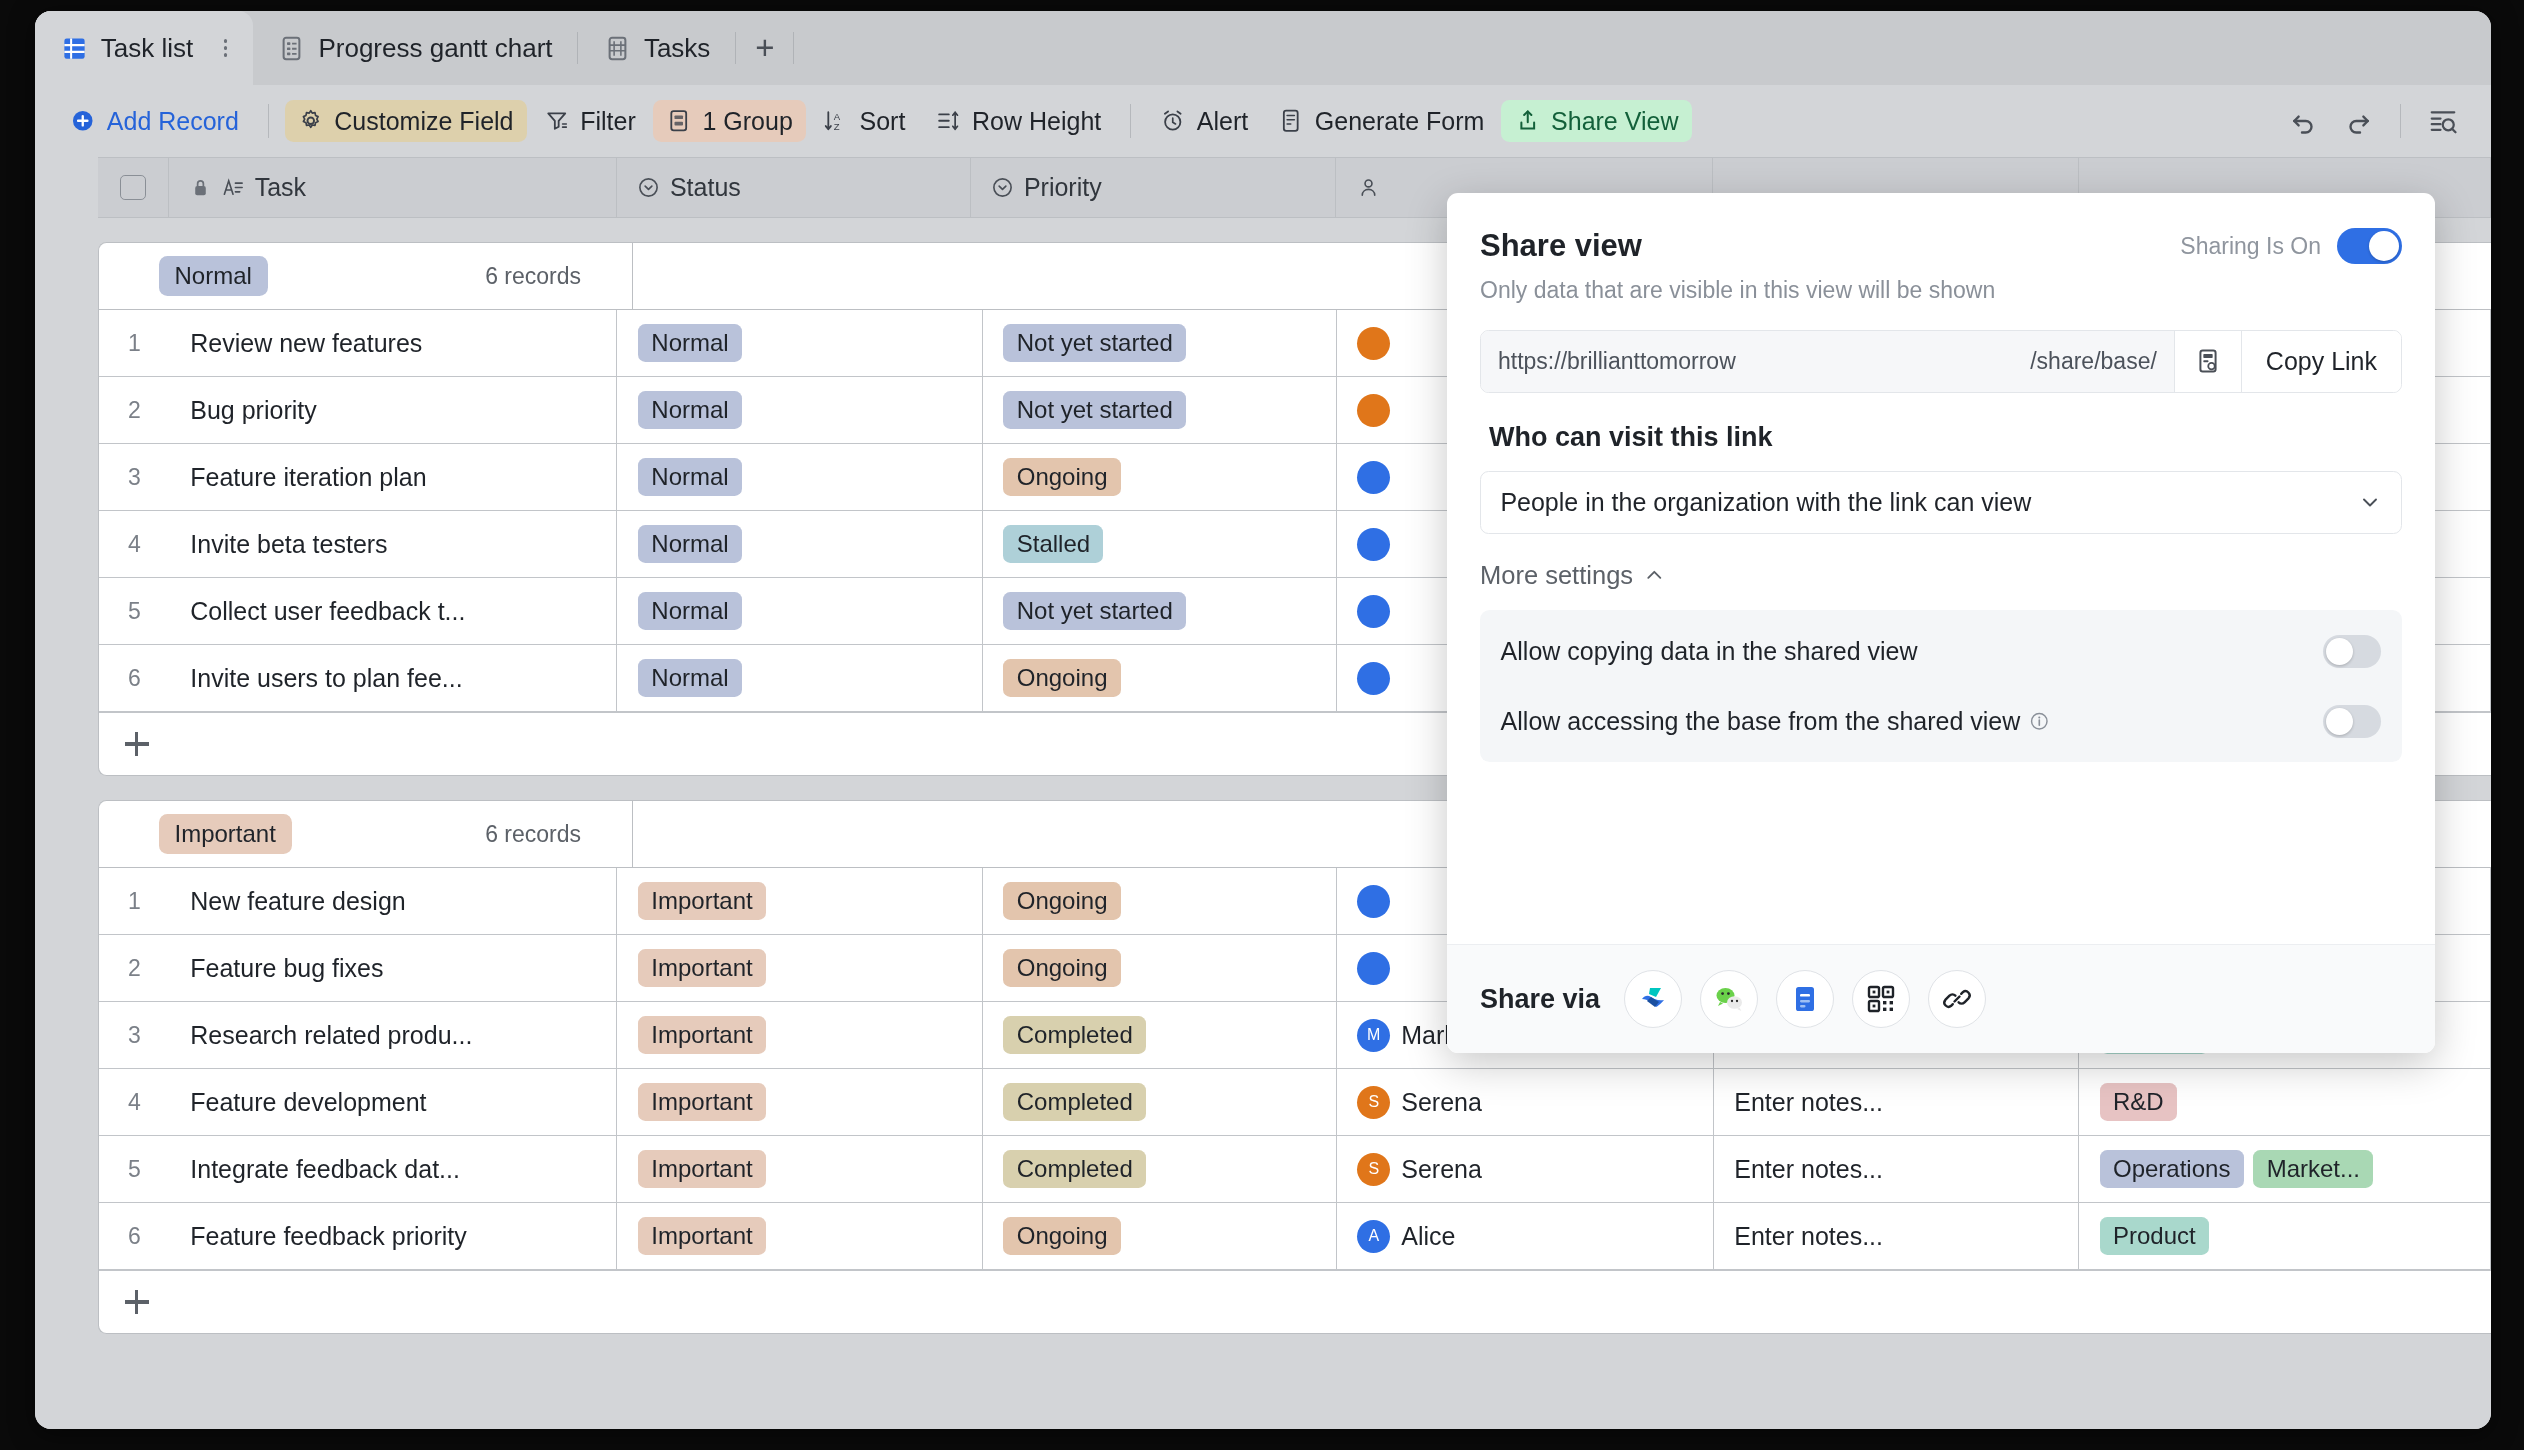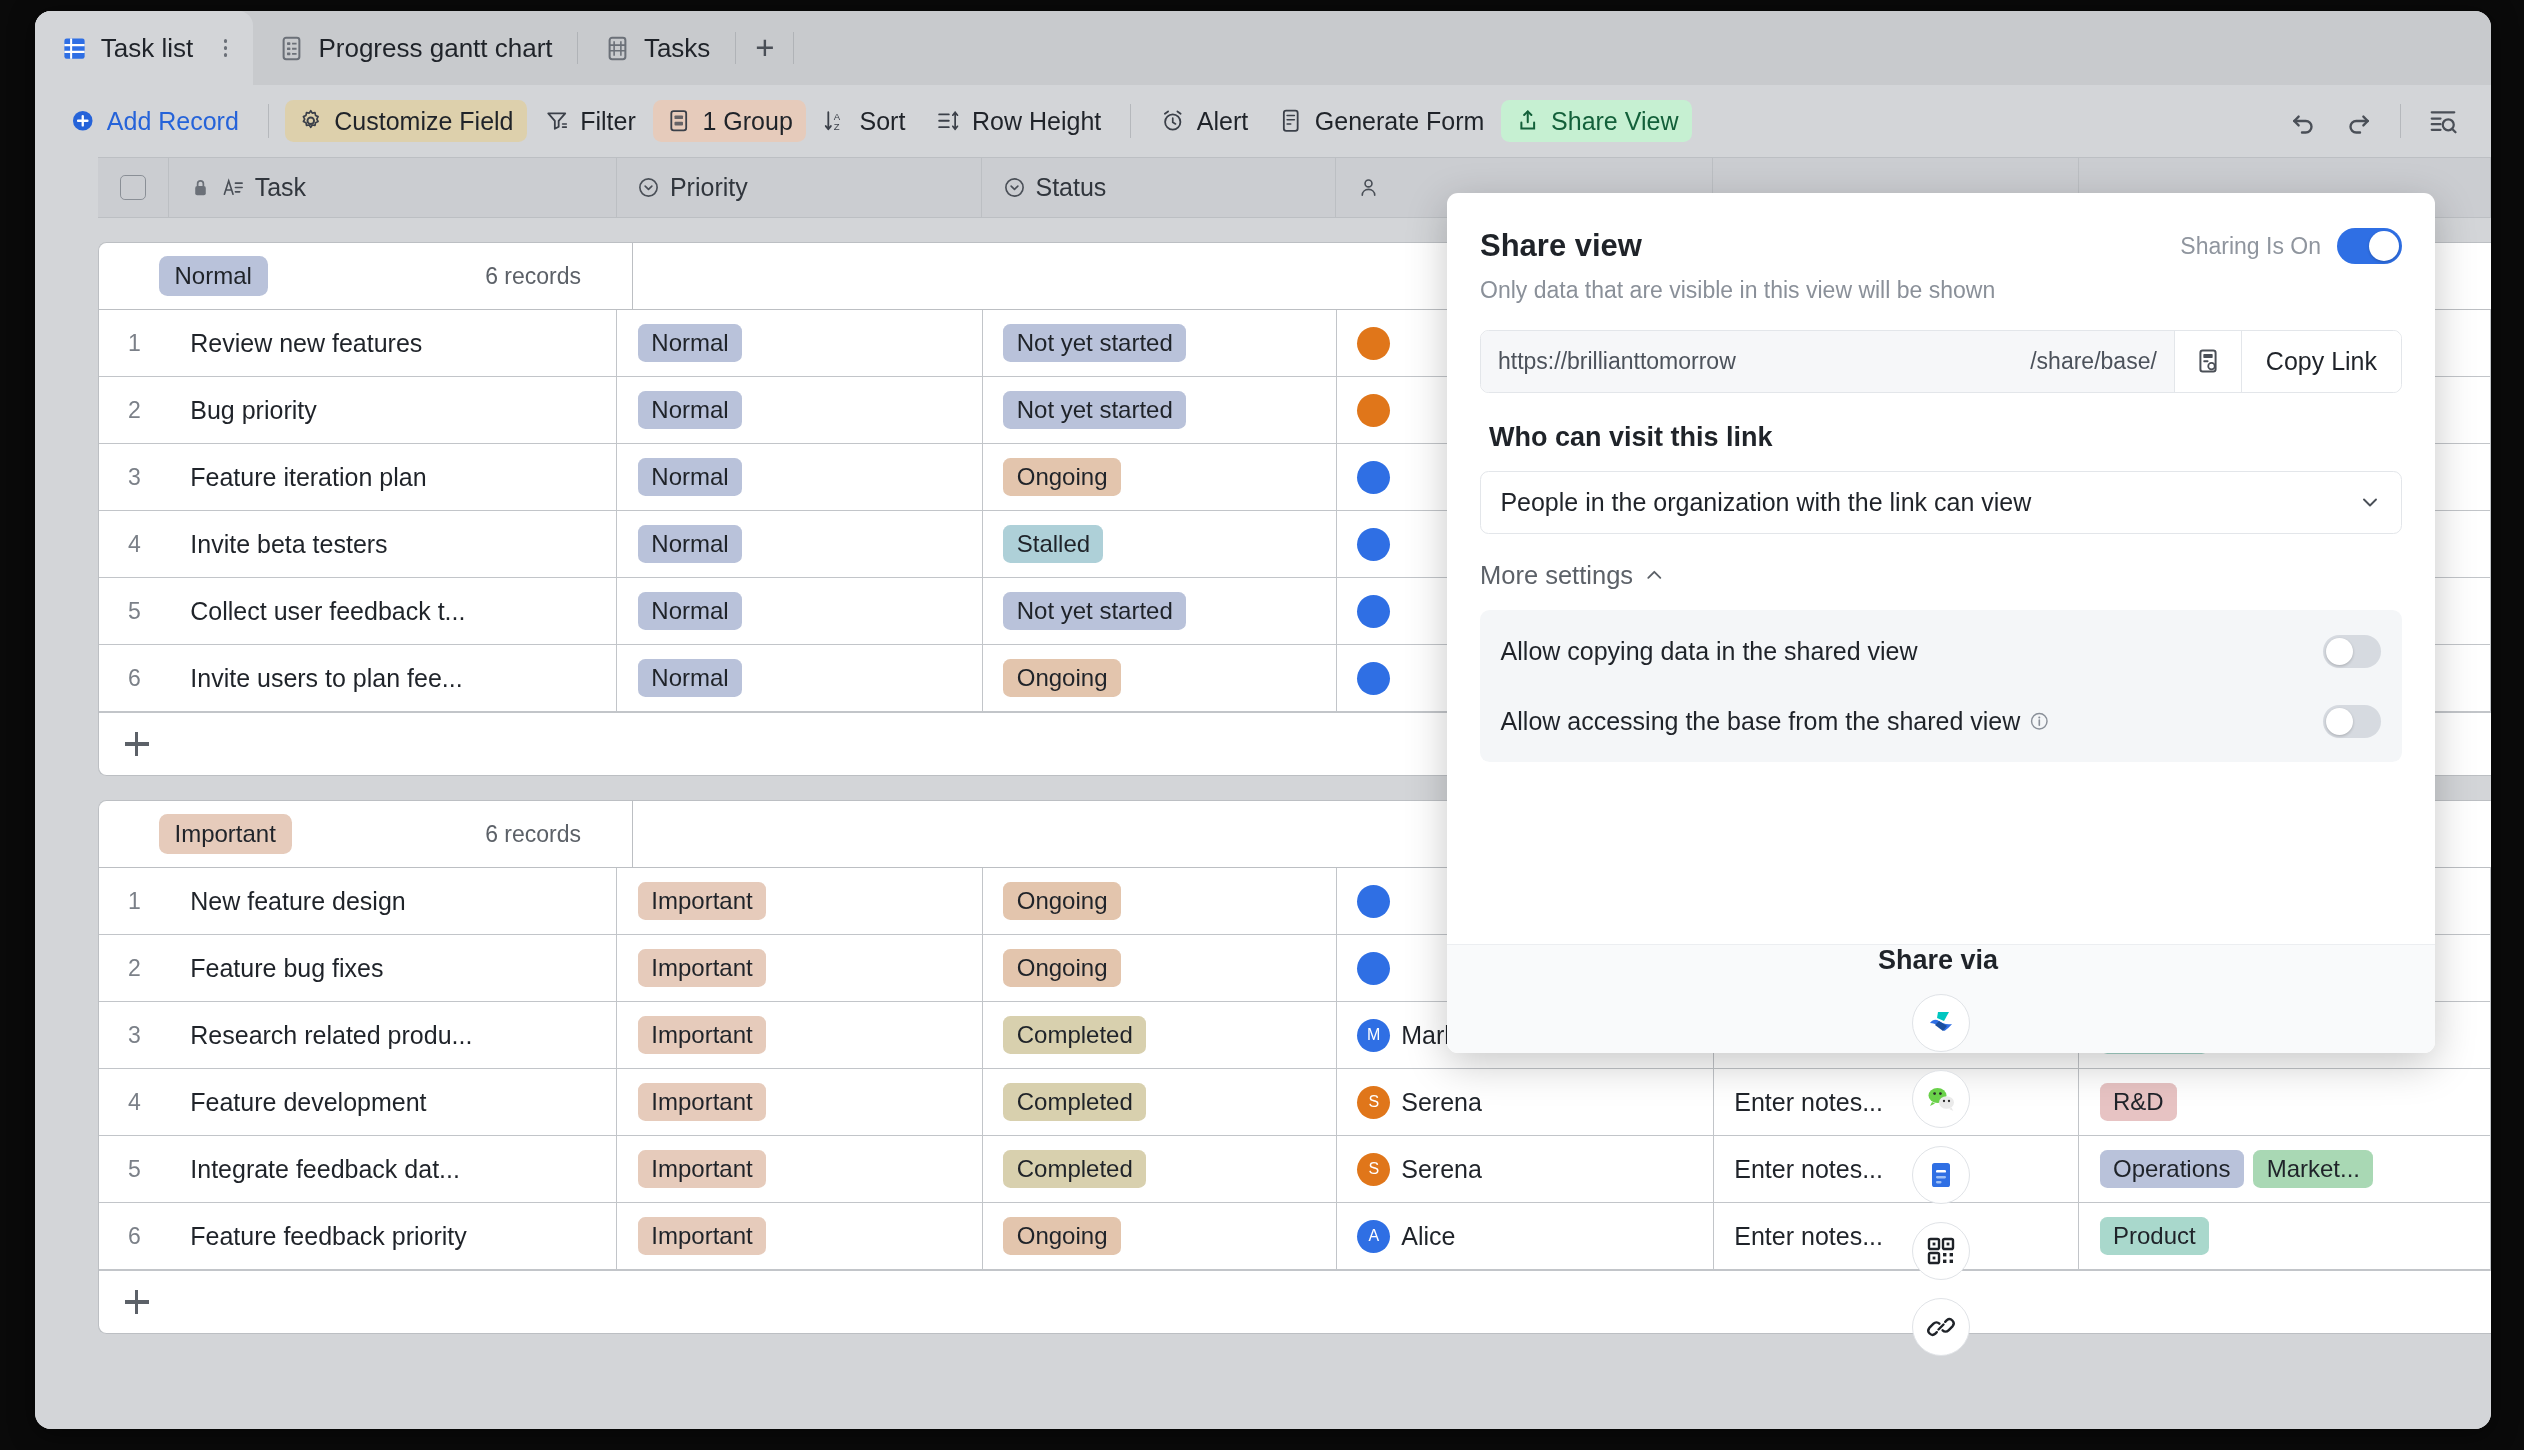--- a/index.html
+++ b/index.html
@@ -252,21 +252,21 @@
   .setrow { display:flex; align-items:center; height: 70px; }
   .setrow .lbl { font-size: 25px; color:#1f2329; display:flex; align-items:center; gap:8.5px; }
   .setrow .lbl svg { width:20.6px; height:20.6px; display:block; }
   .setrow .switch { margin-left:auto; }
 
   .dlg-foot {
     border-top: 1.2px solid #eceef1;
     background:#f9fafb;
     border-radius: 0 0 11px 11px;
     height: 109px;
-    display:flex; align-items:center; padding: 0 33px; gap: 18px; flex-direction: column;
+    display:flex; align-items:center; padding: 0 33px; gap: 18px;
   }
   .sharevia-lbl { font-size: 27px; font-weight:700; color:#1f2329; margin-right: 6px; }
   .circbtn {
     width: 58px; height: 58px; border-radius:50%;
     border: 1.2px solid #e0e3e7; background:#fff;
     display:flex; align-items:center; justify-content:center; flex:none;
   }
   .circbtn svg { width: 32px; height: 32px; display:block; }
 </style>
 </head>
@@ -434,33 +434,33 @@
         <svg viewBox="0 0 24 24">
           <rect x="6.5" y="10.5" width="11" height="9.5" rx="2" fill="#6b7078"></rect>
           <path d="M9 10.5V8a3 3 0 016 0v2.5" fill="none" stroke="#6b7078" stroke-width="1.8"></path>
         </svg>
         <svg viewBox="0 0 24 24">
           <path d="M2.5 19L7 5l4.5 14M4.2 14.6h5.6" fill="none" stroke="#4a4f57" stroke-width="1.7" stroke-linecap="round"></path>
           <path d="M14 7.5h7M14 12h7M14 16.5h4.5" stroke="#4a4f57" stroke-width="1.7" stroke-linecap="round"></path>
         </svg>
         <span>Task</span>
       </div>
+      <div class="hcell c-stat">
+        <svg viewBox="0 0 24 24">
+          <circle cx="12" cy="12" r="9" fill="none" stroke="#4a4f57" stroke-width="1.7"></circle>
+          <path d="M8.5 10.5L12 14l3.5-3.5" fill="none" stroke="#4a4f57" stroke-width="1.7" stroke-linecap="round" stroke-linejoin="round"></path>
+        </svg>
+        <span>Status</span>
+      </div>
       <div class="hcell c-prio">
         <svg viewBox="0 0 24 24">
           <circle cx="12" cy="12" r="9" fill="none" stroke="#4a4f57" stroke-width="1.7"></circle>
           <path d="M8.5 10.5L12 14l3.5-3.5" fill="none" stroke="#4a4f57" stroke-width="1.7" stroke-linecap="round" stroke-linejoin="round"></path>
         </svg>
         <span>Priority</span>
-      </div>
-      <div class="hcell c-stat">
-        <svg viewBox="0 0 24 24">
-          <circle cx="12" cy="12" r="9" fill="none" stroke="#4a4f57" stroke-width="1.7"></circle>
-          <path d="M8.5 10.5L12 14l3.5-3.5" fill="none" stroke="#4a4f57" stroke-width="1.7" stroke-linecap="round" stroke-linejoin="round"></path>
-        </svg>
-        <span>Status</span>
       </div>
       <div class="hcell c-owner">
         <svg viewBox="0 0 24 24">
           <circle cx="12" cy="7.8" r="3.6" fill="none" stroke="#4a4f57" stroke-width="1.7"></circle>
           <path d="M5.5 20c0-3.6 2.9-6 6.5-6s6.5 2.4 6.5 6" fill="none" stroke="#4a4f57" stroke-width="1.7" stroke-linecap="round"></path>
         </svg>
       </div>
       <div class="hcell c-notes"></div>
       <div class="hcell c-tags"></div>
     </div>

